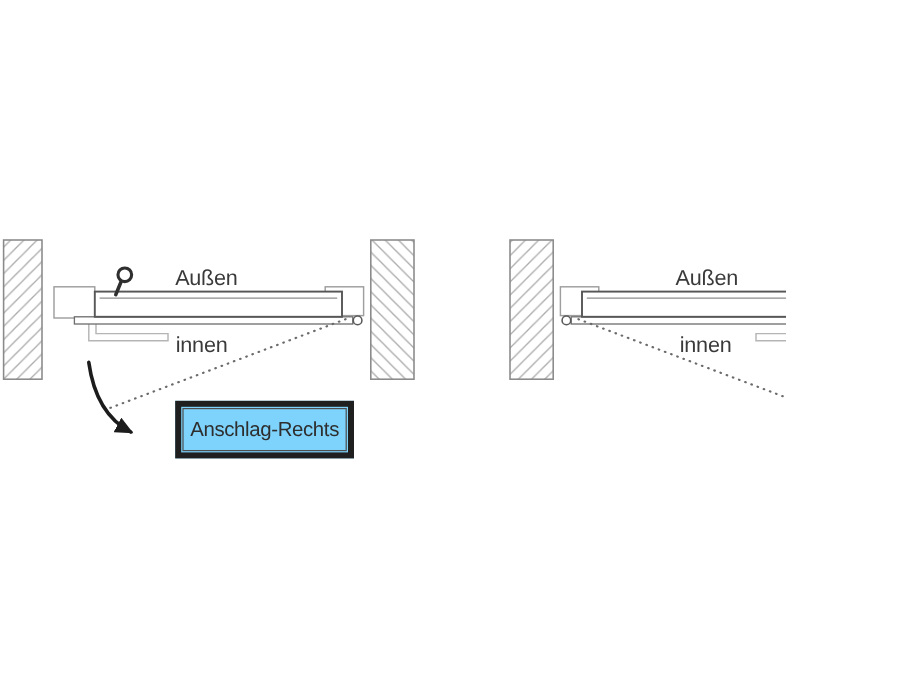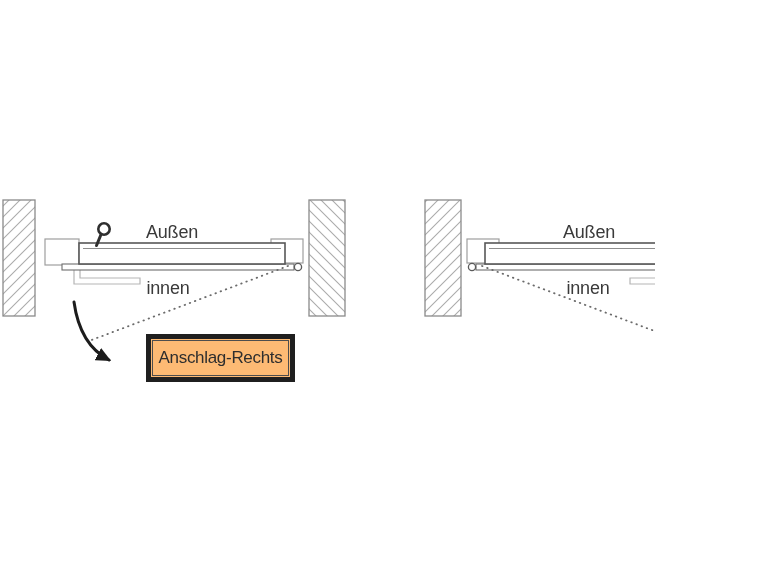--- a/index.html
+++ b/index.html
@@ -17,21 +17,21 @@
     font-size:18px;
     letter-spacing:-0.2px;
     color:#3a3a3a;
     white-space:nowrap;
   }
   .cap-box{
     position:absolute;
     width:149px;height:48px;
     box-sizing:border-box;
     border:5px solid #1f1f1f;
-    background:#fdba74;
+    background:#7dd3fc;
     display:flex;align-items:center;justify-content:center;
   }
   .cap-inner{
     position:absolute;inset:1px;
     border:1px solid #4d4d4d;
     pointer-events:none;
   }
   .cap-text{
     position:relative;
     font-size:17px;

